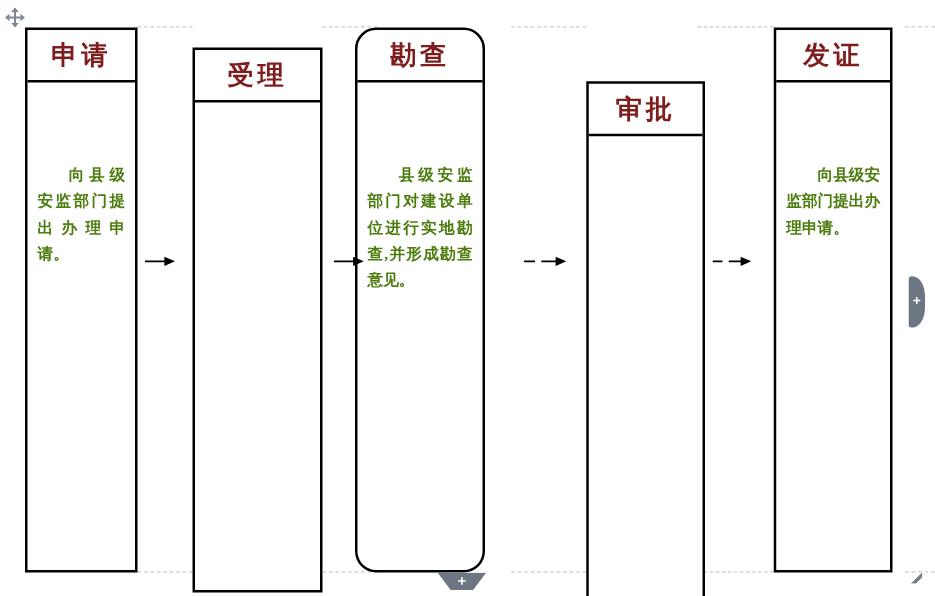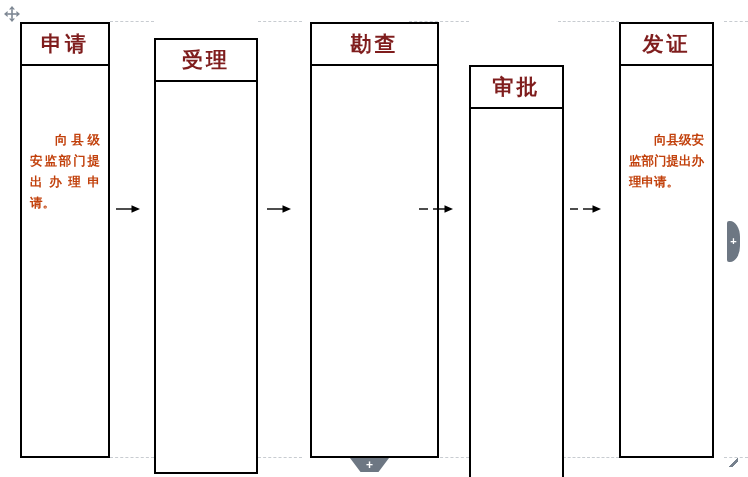--- a/index.html
+++ b/index.html
@@ -12,21 +12,21 @@
     position:absolute;top:22px;height:436px;box-sizing:border-box;
     border:2px solid #000;background:#fff;
   }
   .box .title{
     height:40px;border-bottom:2px solid #000;
     display:flex;align-items:center;justify-content:center;
     font-size:21px;font-weight:bold;letter-spacing:3px;color:#7f1d1d;
   }
   .box .body{
     padding:64px 8px 0 8px;font-size:12.5px;font-weight:bold;line-height:21px;
-    color:#c2410c;text-align:justify;text-indent:2em;word-break:break-all;
+    color:#4d7c0f;text-align:justify;text-indent:2em;word-break:break-all;
   }
   
   .dash{position:absolute;height:0;border-top:1px dashed #c8ccd1;}
   
   .arrow{position:absolute;top:203px;height:12px;}
   .arrow svg{display:block;}
   
   .tab-bottom{
     position:absolute;left:350px;top:458px;width:39px;height:14px;
     background:#6d7783;clip-path:polygon(0 0,100% 0,73% 100%,27% 100%);
@@ -81,22 +81,23 @@
 
   <div class="box" style="left:20px;width:90px;">
     <div class="title">申请</div>
     <div class="body">向县级安监部门提出办理申请。</div>
   </div>
 
   <div class="box" style="left:154px;width:104px;margin-top:16px;">
     <div class="title">受理</div>
   </div>
 
-  <div class="box" style="left:310px;width:129px;">
+  <div class="box" style="left:284px;width:104px;border-radius:17px;">
     <div class="title">勘查</div>
+    <div class="body">县级安监部门对建设单位进行实地勘查,并形成勘查意见。</div>
   </div>
 
   <div class="box" style="left:469px;width:95px;margin-top:43px;">
     <div class="title">审批</div>
   </div>
 
   <div class="box" style="left:619px;width:95px;">
     <div class="title">发证</div>
     <div class="body">向县级安监部门提出办理申请。</div>
   </div>

